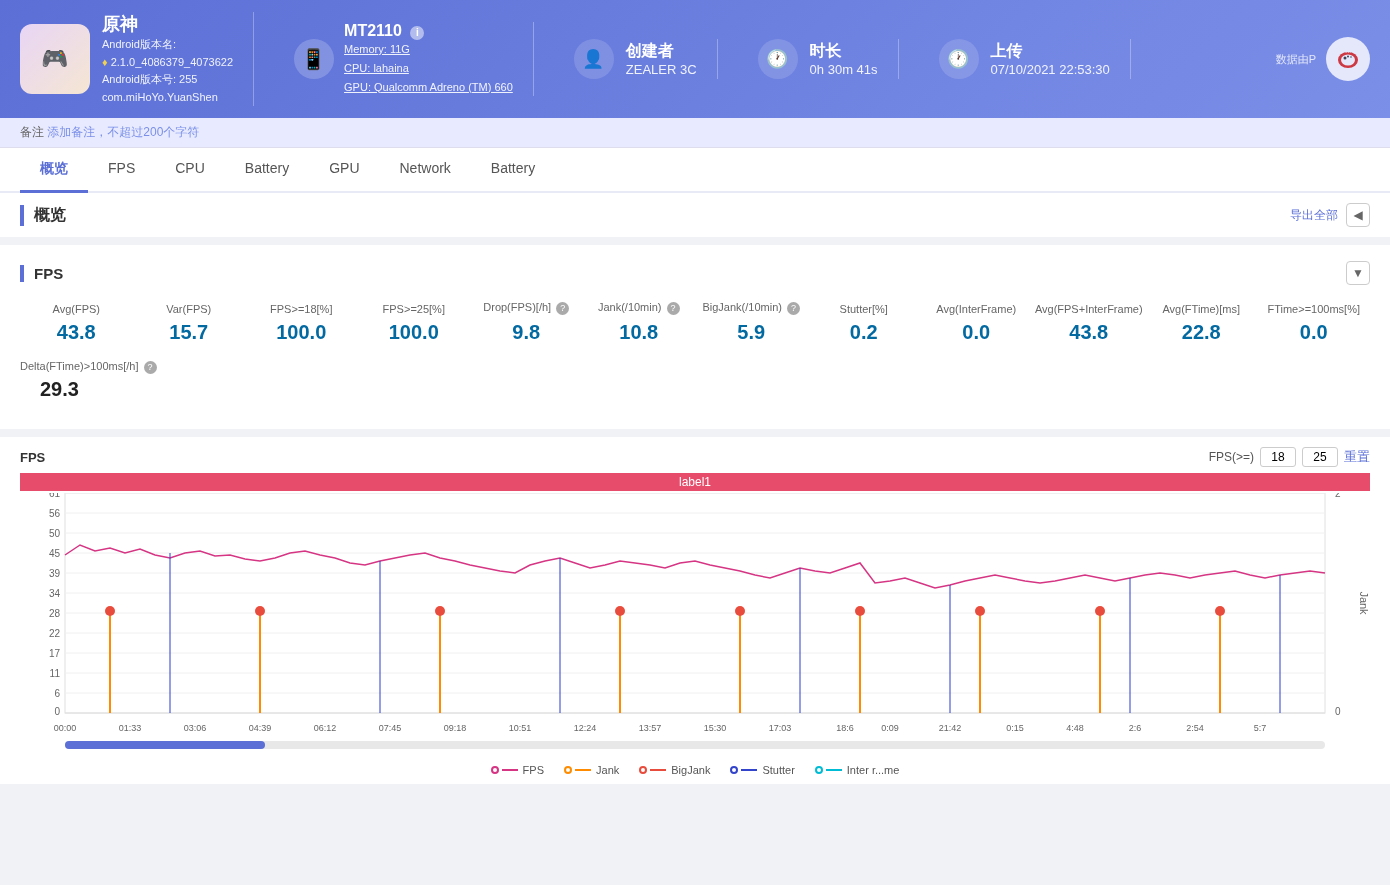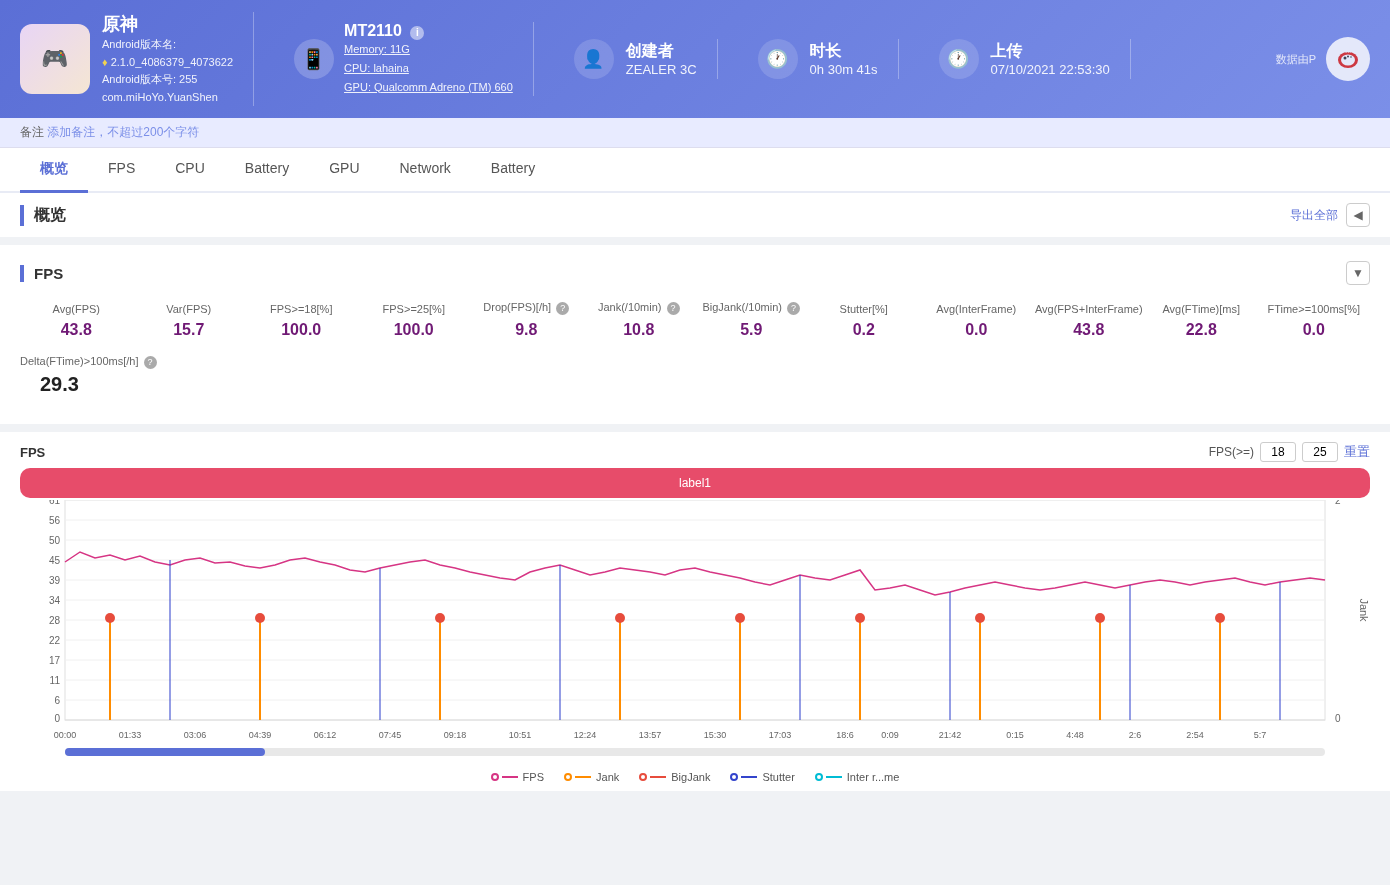--- a/index.html
+++ b/index.html
@@ -207,23 +207,23 @@
       flex: 1;
       text-align: center;
     }
     .metric-label {
       font-size: 11px;
       color: #666;
       margin-bottom: 6px;
       white-space: nowrap;
     }
     .metric-value {
-      font-size: 16px;
+      font-size: 20px;
       font-weight: bold;
-      color: #701a75;
+      color: #0369a1;
     }
     .help-icon {
       display: inline-block;
       width: 13px; height: 13px;
       background: #aaa;
       border-radius: 50%;
       color: white;
       font-size: 9px;
       text-align: center;
       line-height: 13px;
@@ -306,23 +306,23 @@
     .legend-item {
       display: flex;
       align-items: center;
       gap: 5px;
     }
 
     .red-label-bar {
       background: #e74c6a;
       color: white;
       text-align: center;
-      padding: 8px;
+      padding: 2px;
       font-size: 12px;
-      border-radius: 10px;
+      border-radius: 0;
       margin-bottom: 2px;
     }
   </style>
 </head>
 <body>
 
 <div class="header">
   <div class="app-info">
     <div class="app-icon">
       <div class="app-icon-inner">🎮</div>

